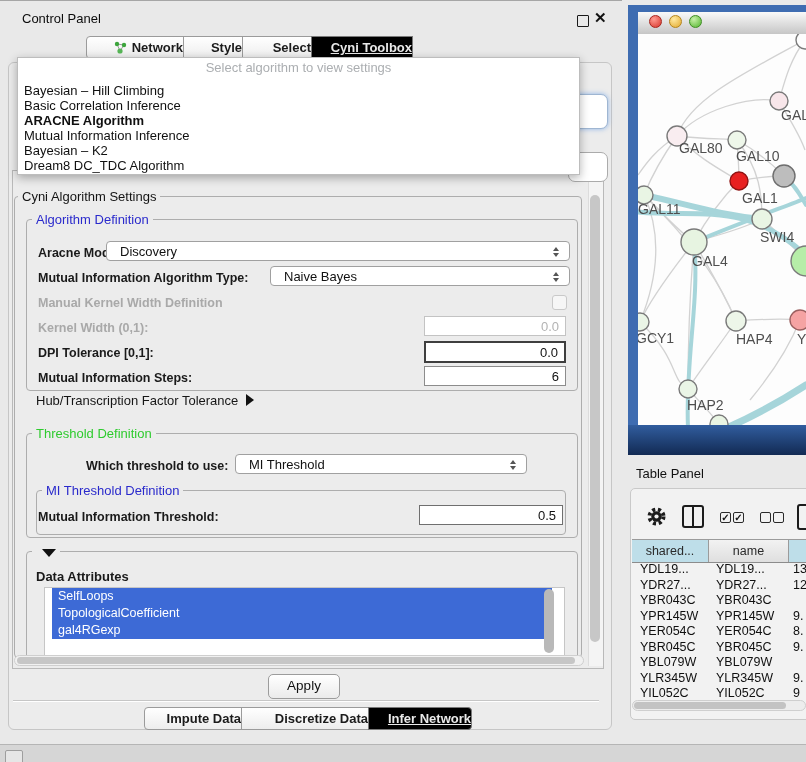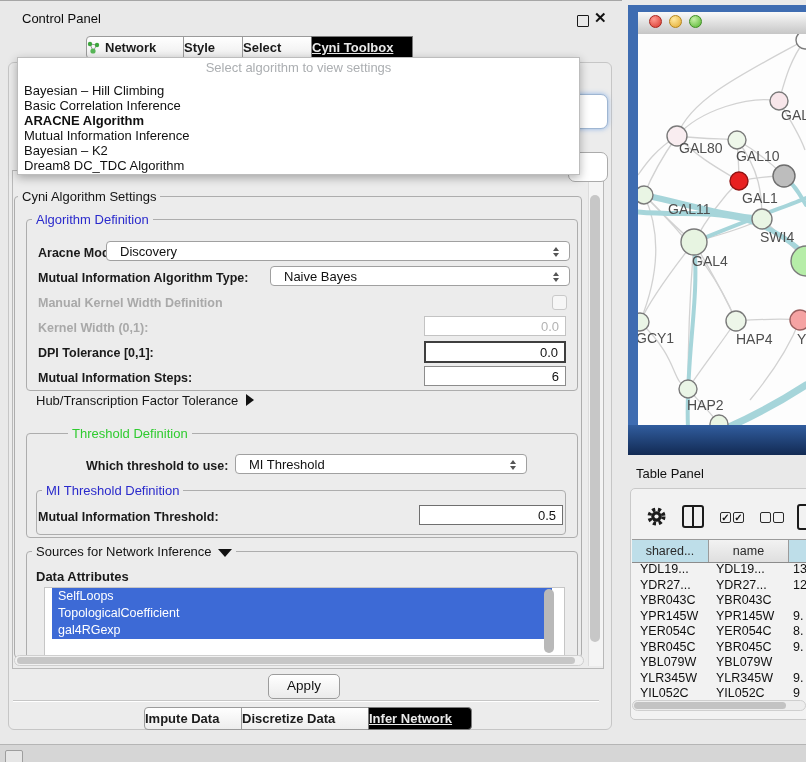--- a/index.html
+++ b/index.html
@@ -7,21 +7,21 @@
        font-family:"Liberation Sans",sans-serif;-webkit-font-smoothing:antialiased;}
   .abs{position:absolute;}
   
   #top-line{left:0;top:2;width:622px;height:1px;background:#a6a6a6;}
   #cp-title{left:22px;top:11px;font-size:13px;color:#0b0b0b;}
   #float-btn{left:577px;top:15px;width:10px;height:10px;border:1.5px solid #1a1a1a;border-radius:1px;}
   #close-btn{left:594px;top:9px;font-size:15px;font-weight:bold;color:#111;}
   #outer-panel{left:8px;top:62px;width:602px;height:666px;border:1px solid #c6c6c6;border-radius:6px;background:#ececec;}
   
   .tabrow{display:flex;z-index:5;}
-  .tab{height:21px;line-height:21px;text-align:left;font-size:13px;font-weight:bold;color:#1b1b1b;
+  .tab{height:21px;line-height:21px;text-align:right;font-size:13px;font-weight:bold;color:#1b1b1b;
        background:linear-gradient(#ffffff,#ededed);border:1px solid #9b9b9b;margin-left:-1px;box-sizing:content-box;}
   .tab.first{border-radius:4px 0 0 4px;margin-left:0;}
   .tab.last{border-radius:0 4px 4px 0;}
   .tab.sel{background:#000000;color:#e9e9e9;border-color:#7a7a7a;text-decoration:underline;}
   #top-tabs{left:86px;top:36px;}
   #bottom-tabs{left:144px;top:707px;z-index:8;}
   .tab .ticon{vertical-align:-2px;margin-right:5px;}
   
   #algo-popup{left:17px;top:57px;width:561px;height:116px;background:#ffffff;border:1px solid #bdbdbd;
               box-shadow:0 3px 9px rgba(0,0,0,.3);z-index:40;}
@@ -35,21 +35,21 @@
   
   #scrollpane{left:12px;top:170px;width:590px;height:497px;border:1px solid #b9b9b9;}
   #vscroll{left:588px;top:172px;width:14px;height:494px;background:#f4f4f4;border-left:1px solid #dcdcdc;}
   #vthumb{left:590px;top:195px;width:10px;height:447px;background:#c7c7c7;border-radius:5px;}
   #hscroll{left:14px;top:655px;width:570px;height:11px;background:#f1f1f1;border:1px solid #cfcfcf;border-radius:6px;box-sizing:border-box;}
   #hthumb{left:17px;top:657px;width:558px;height:7px;background:#c6c6c6;border-radius:4px;}
   
   .fs{border:1px solid #adadad;border-radius:4px;}
   .legend{position:absolute;height:15px;line-height:15px;background:#ececec;padding:0 4px;font-size:13px;color:#141414;white-space:nowrap;}
   .legend.blue{color:#2a2acc;}
-  .legend.green{color:#2fcb2f;margin-left:36px;}
+  .legend.green{color:#2fcb2f;}
   #fs-main{left:14px;top:196px;width:566px;height:460px;}
   #fs-algo{left:26px;top:219px;width:550px;height:170px;}
   #fs-thr{left:26px;top:433px;width:550px;height:103px;}
   #fs-mi{left:36px;top:490px;width:528px;height:43px;}
   #fs-src{left:26px;top:551px;width:550px;height:106px;}
   .lbl{font-size:12.5px;font-weight:bold;color:#1a1a1a;white-space:nowrap;}
   .lbl.dis{color:#a9a9a9;}
   
   .combo{background:#fff;border:1px solid #a0a0a0;border-radius:4px;height:20px;line-height:20px;
          font-size:13px;color:#111;padding-left:13px;box-sizing:border-box;}
@@ -204,21 +204,21 @@
     </span>
 </div>
 
 <div class="abs fs" id="fs-mi"></div>
 <div class="legend blue" style="left:42px;top:483px">MI Threshold Definition</div>
 <div class="abs lbl" style="left:38px;top:510px">Mutual Information Threshold:</div>
 <div class="abs field" style="left:419px;top:505px;width:144px;border-color:#6f6f6f">0.5</div>
 
 <div class="abs fs" id="fs-src"></div>
 <div class="legend" style="left:32px;top:544px">
-  <span>Sources for Network Inference</span><span class="tri-down"></span>
+  <span class="tri-down"></span>
 </div>
 <div class="abs lbl" style="left:36px;top:569px;font-size:13px">Data Attributes</div>
 <div class="abs" id="attr-list">
   <div class="attr">SelfLoops</div>
   <div class="attr">TopologicalCoefficient</div>
   <div class="attr">gal4RGexp</div>
 </div>
 <div class="abs" id="attr-scroll"></div>
 
 <div class="abs" id="hscroll"></div>
@@ -294,21 +294,21 @@
         <circle cx="800" cy="320" r="10" fill="#f5a3a3" stroke="#9b6060" stroke-width="1.4"></circle>
         <circle cx="688" cy="389" r="9" fill="#eaf5e6" stroke="#7a7a7a" stroke-width="1.4"></circle>
         <circle cx="719" cy="424" r="9" fill="#e9f5e4" stroke="#7a7a7a" stroke-width="1.4"></circle>
       </g>
   </svg>
   <div id="canvas-labels">
       <div class="node-label" style="left: 143px; top: 73px;">GAL</div>
       <div class="node-label" style="left: 41px; top: 106px;">GAL80</div>
       <div class="node-label" style="left: 98px; top: 114px;">GAL10</div>
       <div class="node-label" style="left: 104px; top: 156px;">GAL1</div>
-      <div class="node-label" style="left: 0px; top: 167px; padding-left: 30px;">GAL11</div>
+      <div class="node-label" style="left: 0px; top: 167px;">GAL11</div>
       <div class="node-label" style="left: 122px; top: 195px;">SWI4</div>
       <div class="node-label" style="left: 54px; top: 219px;">GAL4</div>
       <div class="node-label" style="left: -2px; top: 296px;">GCY1</div>
       <div class="node-label" style="left: 98px; top: 297px;">HAP4</div>
       <div class="node-label" style="left: 159px; top: 297px;">Y</div>
       <div class="node-label" style="left: 49px; top: 363px;">HAP2</div>
     </div>
 </div>
 
 <div class="abs" id="tp-title">Table Panel</div>

